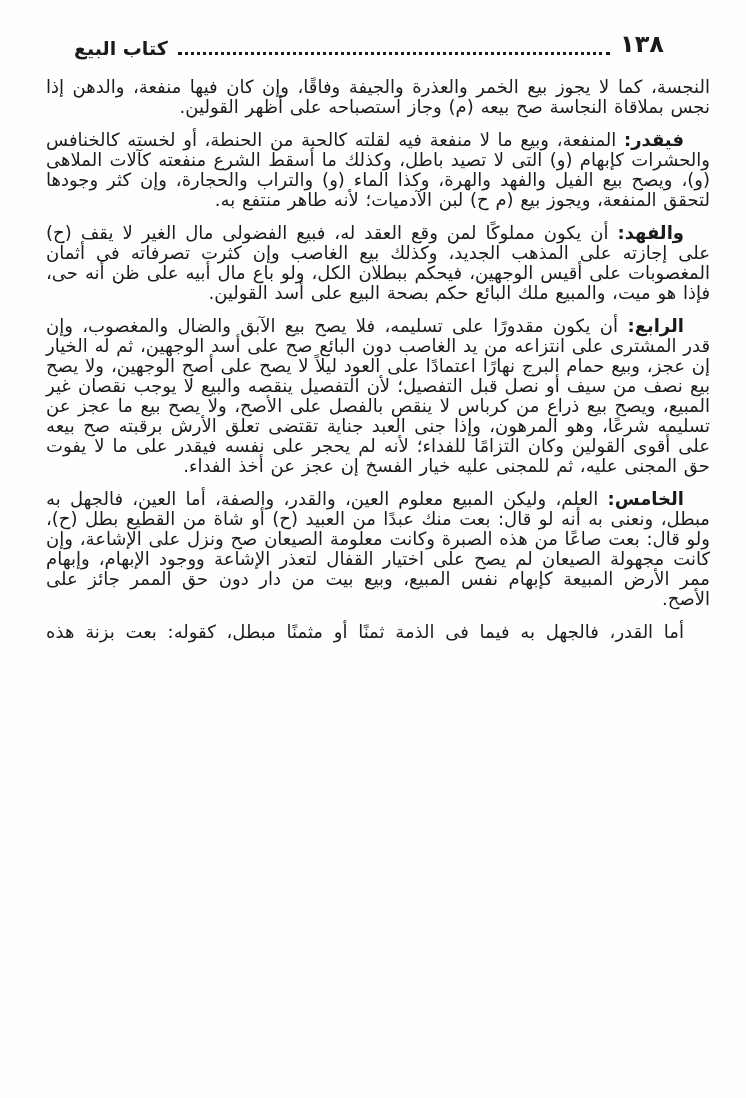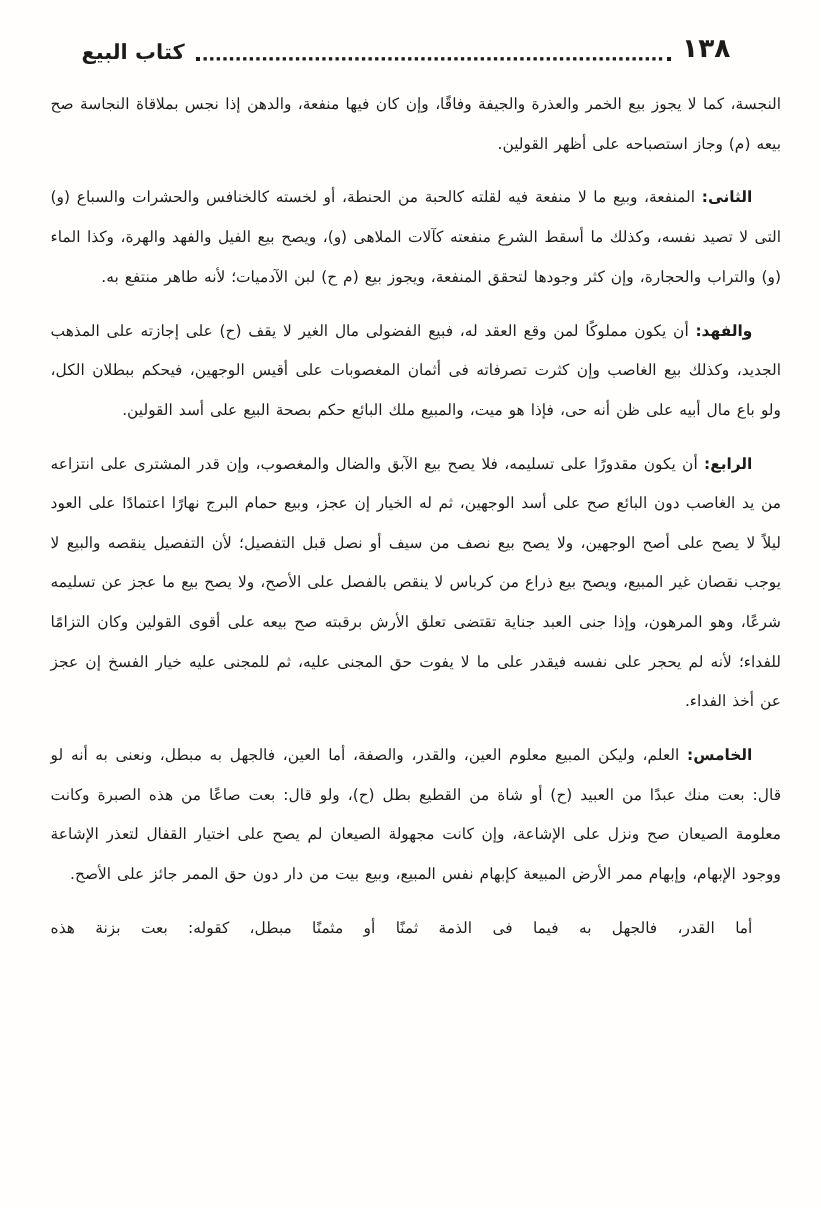--- a/index.html
+++ b/index.html
@@ -38,22 +38,22 @@
     margin: 0 10px 7px 10px;
     height: 0;
   }
   .page-number {
     font-size: 24px;
     letter-spacing: 1px;
   }
   
   .para {
     margin: 0 0 13px 0;
-    font-size: 14px;
-    line-height: 36px;
+    font-size: 18px;
+    line-height: 20px;
     text-align: justify;
     text-indent: 26px;
     word-spacing: 1px;
   }
   .para.flush { text-indent: 0; }         
   .para.cont  { text-align-last: justify; } 
   .para:last-child { margin-bottom: 0; }
   .lead { font-weight: bold; }
 </style>
 </head>
@@ -64,21 +64,21 @@
   <div class="running-header">
     <span class="header-title">كتاب البيع</span>
     <span class="dots-leader"></span>
     <span class="page-number">١٣٨</span>
   </div>
 
   <div class="body-text">
 
     <p class="para flush"><strong class="lead"></strong><span>النجسة، كما لا يجوز بيع الخمر والعذرة والجيفة وفاقًا، وإن كان فيها منفعة، والدهن إذا نجس بملاقاة النجاسة صح بيعه (م) وجاز استصباحه على أظهر القولين.</span></p>
 
-    <p class="para"><strong class="lead">الثانى:</strong><span> المنفعة، وبيع ما لا منفعة فيه لقلته كالحبة من الحنطة، أو لخسته كالخنافس والحشرات والسباع (و) التى لا تصيد نفسه، وكذلك ما أسقط الشرع منفعته كآلات الملاهى (و)، ويصح بيع الفيل والفهد والهرة، وكذا الماء (و) والتراب والحجارة، وإن كثر وجودها لتحقق المنفعة، ويجوز بيع (م ح) لبن الآدميات؛ لأنه طاهر منتفع به.</span></p>
+    <p class="para"><strong class="lead">فيقدر:</strong><span> المنفعة، وبيع ما لا منفعة فيه لقلته كالحبة من الحنطة، أو لخسته كالخنافس والحشرات كإبهام (و) التى لا تصيد باطل، وكذلك ما أسقط الشرع منفعته كآلات الملاهى (و)، ويصح بيع الفيل والفهد والهرة، وكذا الماء (و) والتراب والحجارة، وإن كثر وجودها لتحقق المنفعة، ويجوز بيع (م ح) لبن الآدميات؛ لأنه طاهر منتفع به.</span></p>
 
     <p class="para"><strong class="lead">والفهد:</strong><span> أن يكون مملوكًا لمن وقع العقد له، فبيع الفضولى مال الغير لا يقف (ح) على إجازته على المذهب الجديد، وكذلك بيع الغاصب وإن كثرت تصرفاته فى أثمان المغصوبات على أقيس الوجهين، فيحكم ببطلان الكل، ولو باع مال أبيه على ظن أنه حى، فإذا هو ميت، والمبيع ملك البائع حكم بصحة البيع على أسد القولين.</span></p>
 
     <p class="para"><strong class="lead">الرابع:</strong><span> أن يكون مقدورًا على تسليمه، فلا يصح بيع الآبق والضال والمغصوب، وإن قدر المشترى على انتزاعه من يد الغاصب دون البائع صح على أسد الوجهين، ثم له الخيار إن عجز، وبيع حمام البرج نهارًا اعتمادًا على العود ليلاً لا يصح على أصح الوجهين، ولا يصح بيع نصف من سيف أو نصل قبل التفصيل؛ لأن التفصيل ينقصه والبيع لا يوجب نقصان غير المبيع، ويصح بيع ذراع من كرباس لا ينقص بالفصل على الأصح، ولا يصح بيع ما عجز عن تسليمه شرعًا، وهو المرهون، وإذا جنى العبد جناية تقتضى تعلق الأرش برقبته صح بيعه على أقوى القولين وكان التزامًا للفداء؛ لأنه لم يحجر على نفسه فيقدر على ما لا يفوت حق المجنى عليه، ثم للمجنى عليه خيار الفسخ إن عجز عن أخذ الفداء.</span></p>
 
     <p class="para"><strong class="lead">الخامس:</strong><span> العلم، وليكن المبيع معلوم العين، والقدر، والصفة، أما العين، فالجهل به مبطل، ونعنى به أنه لو قال: بعت منك عبدًا من العبيد (ح) أو شاة من القطيع بطل (ح)، ولو قال: بعت صاعًا من هذه الصبرة وكانت معلومة الصيعان صح ونزل على الإشاعة، وإن كانت مجهولة الصيعان لم يصح على اختيار القفال لتعذر الإشاعة ووجود الإبهام، وإبهام ممر الأرض المبيعة كإبهام نفس المبيع، وبيع بيت من دار دون حق الممر جائز على الأصح.</span></p>
 
     <p class="para cont"><strong class="lead"></strong><span>أما القدر، فالجهل به فيما فى الذمة ثمنًا أو مثمنًا مبطل، كقوله: بعت بزنة هذه</span></p>
 
   </div>

